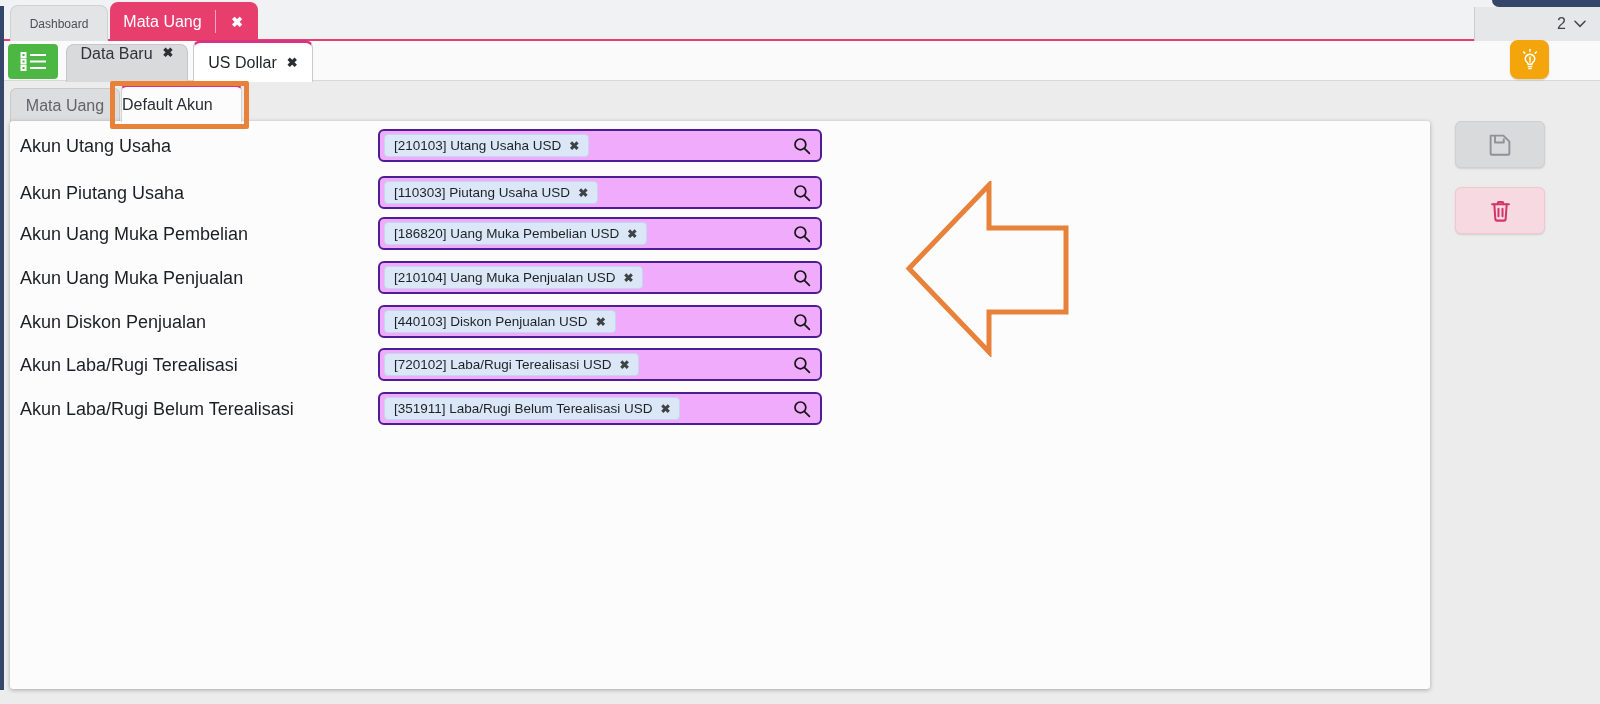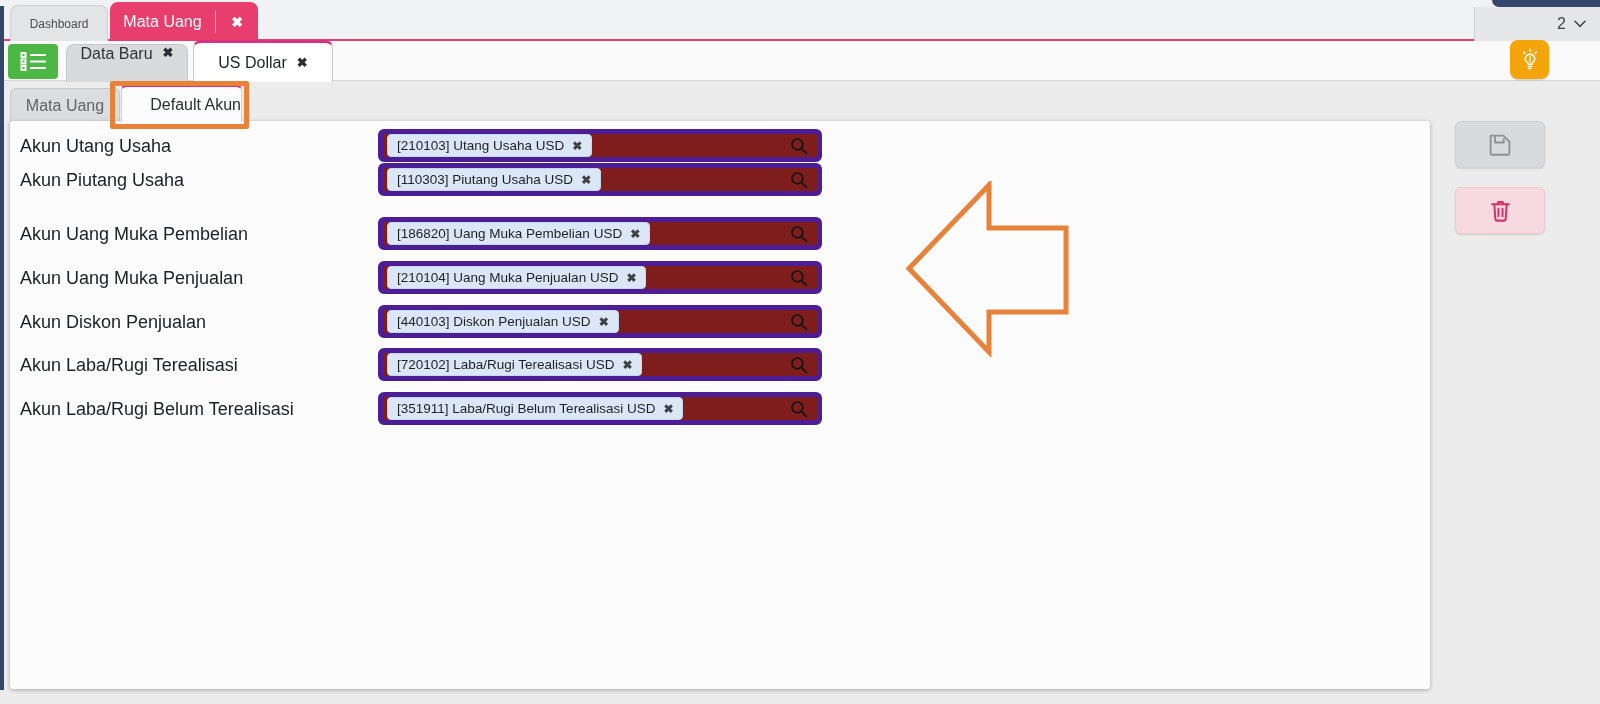--- a/index.html
+++ b/index.html
@@ -43,55 +43,55 @@
     position:absolute; left:8px; top:44px; width:50px; height:35px;
     background:#4cb843; border-radius:4px; display:flex; align-items:center; justify-content:center; cursor:pointer;
   }
   .tab-data-baru {
     position:absolute; left:66px; top:44px; width:122px; height:38px;
     background:#d9dadb; border:1px solid #c6c7c8; border-bottom:none; border-radius:8px 8px 0 0;
     display:flex; justify-content:center; gap:10px;
     font-size:16px; color:#2f3337; cursor:pointer;
   }
   .tab-us-dollar {
-    position:absolute; left:193px; top:40px; width:140px; height:42px;
+    position:absolute; left:193px; top:40px; width:120px; height:42px;
     background:#ffffff; border:1px solid #c9cacb; border-bottom:none; border-top:3px solid #d63384;
     border-radius:8px 8px 0 0; display:flex; align-items:center; justify-content:center; gap:10px;
     font-size:16px; color:#1f2327; cursor:pointer; z-index:2;
   }
   .close-dark { font-weight:bold; font-size:13px; color:#2b2f33; cursor:pointer; }
   .hint-btn {
     position:absolute; right:51px; top:40px; width:39px; height:39px;
     background:#f3a50b; border-radius:8px; display:flex; align-items:center; justify-content:center;
     box-shadow:0 1px 2px rgba(0,0,0,.18); cursor:pointer; z-index:2;
   }
 
   
   .subtab-mata-uang {
     position:absolute; left:10px; top:88px; width:110px; height:34px;
     background:#dcdddf; border:1px solid #c8c9cb; border-bottom:none; border-radius:6px 6px 0 0;
     display:flex; align-items:center; justify-content:center; font-size:16px; color:#5f6569; cursor:pointer; z-index:2;
   }
   .subtab-default-akun {
     position:absolute; left:121px; top:84px; width:121px; height:38px;
     background:#fcfcfd; border:1px solid #d2d3d5; border-bottom:none; border-top:3px solid #d63384;
-    border-radius:6px 6px 0 0; display:flex; align-items:center; justify-content:flex-end;
+    border-radius:6px 6px 0 0; display:flex; align-items:center; justify-content:flex-start;
     font-size:16px; color:#2a2e33; cursor:pointer; z-index:4;
   }
 
   
   .panel {
     position:absolute; left:10px; top:121px; width:1420px; height:568px;
     background:#fcfcfd; border-radius:3px; box-shadow:0 1px 4px rgba(0,0,0,.3); z-index:3;
   }
   .form-row { position:absolute; left:0; width:100%; height:33px; }
   .row-label { position:absolute; left:10px; top:50%; transform:translateY(-50%); font-size:18px; color:#1c1f23; white-space:nowrap; }
   .row-input {
     position:absolute; left:368px; top:0; width:444px; height:33px;
-    border:5px solid #4c1d95; border-radius:6px; background:#7f1d1d;
+    border:2px solid #4c1d95; border-radius:6px; background:#f0abfc;
     display:flex; align-items:center; padding:0 9px 0 4px; cursor:text;
   }
   .chip {
     display:inline-flex; align-items:center; gap:8px;
     background:#dbe7f6; border:1px solid #c3d7ee; border-radius:4px;
     padding:3px 9px; font-size:13.5px; color:#1d2125; white-space:nowrap;
   }
   .chip-x { font-size:12px; font-weight:bold; color:#3f4346; cursor:pointer; }
   .search-btn { margin-left:auto; display:flex; cursor:pointer; }
 
@@ -192,21 +192,21 @@
       </span>
       <span class="search-btn">
         <svg width="18" height="18" viewBox="0 0 18 18">
             <circle cx="7.4" cy="7.4" r="5.4" fill="none" stroke="#141414" stroke-width="1.7"></circle>
             <line x1="11.6" y1="11.6" x2="16.4" y2="16.4" stroke="#141414" stroke-width="1.7" stroke-linecap="round"></line>
           </svg>
       </span>
     </div>
   </div>
 
-  <div class="form-row" style="top:42px;">
+  <div class="form-row" style="top:55px;">
     <span class="row-label">Akun Piutang Usaha</span>
     <div class="row-input">
       <span class="chip">
         <span>[110303] Piutang Usaha USD</span>
         <span class="chip-x">✖</span>
       </span>
       <span class="search-btn">
         <svg width="18" height="18" viewBox="0 0 18 18">
             <circle cx="7.4" cy="7.4" r="5.4" fill="none" stroke="#141414" stroke-width="1.7"></circle>
             <line x1="11.6" y1="11.6" x2="16.4" y2="16.4" stroke="#141414" stroke-width="1.7" stroke-linecap="round"></line>

